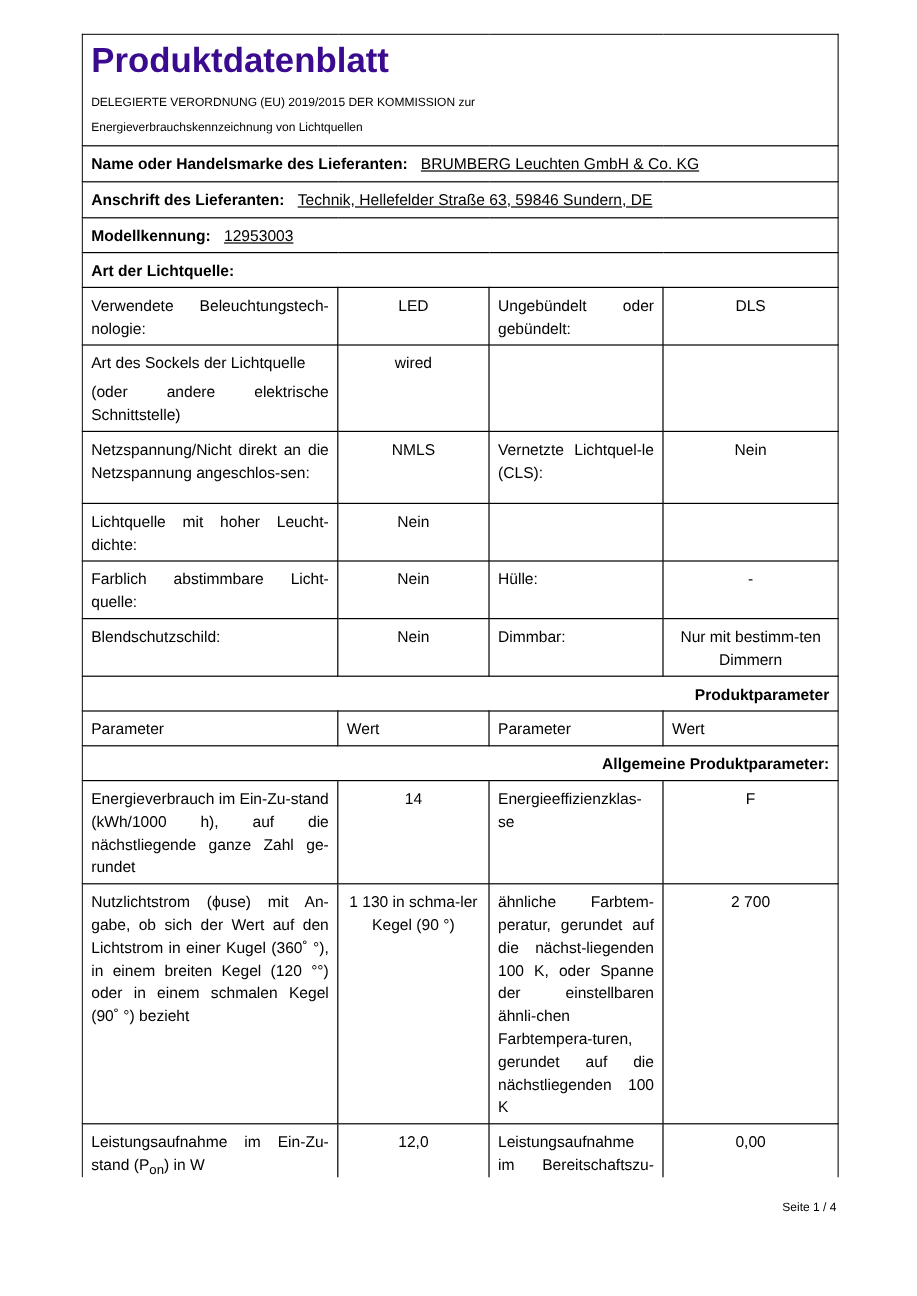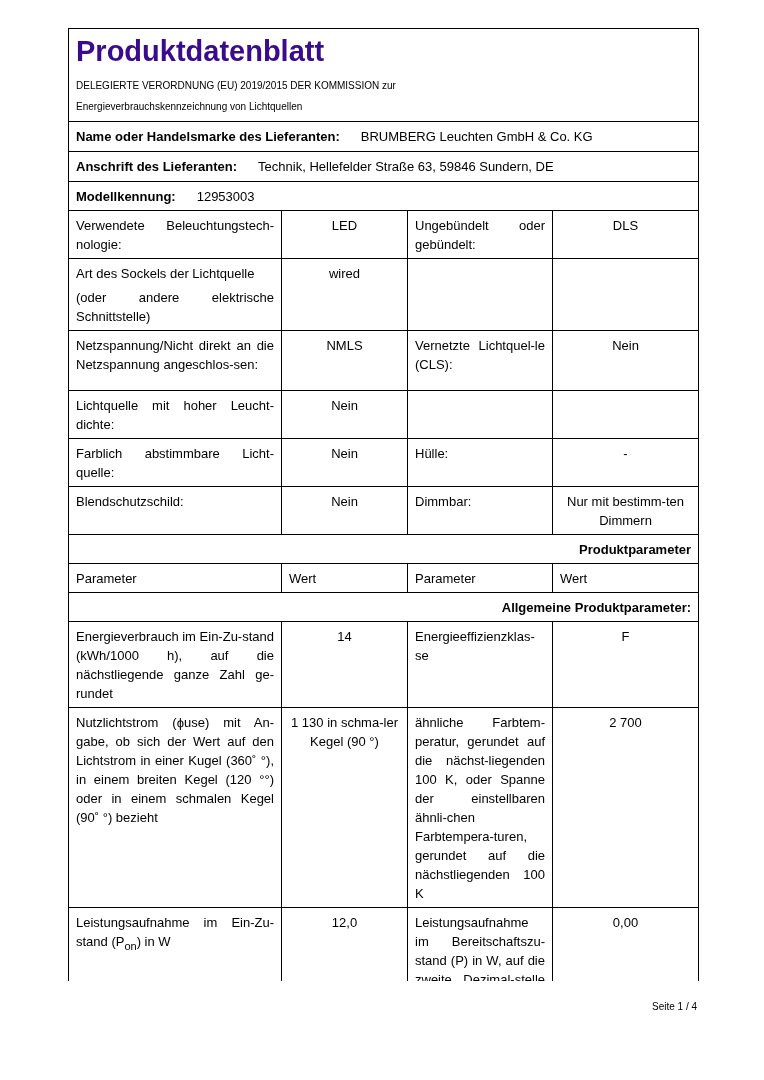--- a/index.html
+++ b/index.html
@@ -33,21 +33,21 @@
   .title-cell { padding: 6px 9px 4px 9px; }
   .doc-title {
     font-size: 29px;
     font-weight: bold;
     letter-spacing: 0px;
     line-height: 34px;
     margin-bottom: 7px;
   }
   .subtitle { font-size: 10px; line-height: 21px; }
   .b { font-weight: bold; }
-  .kv .v { margin-left: 21px; }
+  .kv .v { margin-left: 11px; text-decoration: underline; }
   td.lbl { text-align: justify; }
   td.val { text-align: center; }
   td.chead {
     text-align: right;
     font-weight: bold;
     padding-top: 2px; padding-bottom: 2px;
     line-height: 18px;
   }
   td.colhead { padding-top: 2px; padding-bottom: 2px; line-height: 17px; }
   .p2 { margin-top: 5px; text-align: justify; }
@@ -93,20 +93,25 @@
         <span class="b">Anschrift des Lieferanten:</span><span class="v">Technik, Hellefelder Straße 63, 59846 Sundern, DE</span>
       </td>
     </tr>
 
     <tr style="height:28px">
       <td colspan="4" class="kv">
         <span class="b">Modellkennung:</span><span class="v">12953003</span>
       </td>
     </tr>
 
+    <tr style="height:28px">
+      <td colspan="4">
+        <span class="b">Art der Lichtquelle:</span>
+      </td>
+    </tr>
 
     <tr style="height:41px">
       <td class="lbl">Verwendete Beleuchtungstech-nologie:</td>
       <td class="val">LED</td>
       <td class="lbl">Ungebündelt oder gebündelt:</td>
       <td class="val">DLS</td>
     </tr>
 
     <tr style="height:64px">
       <td class="lbl">

